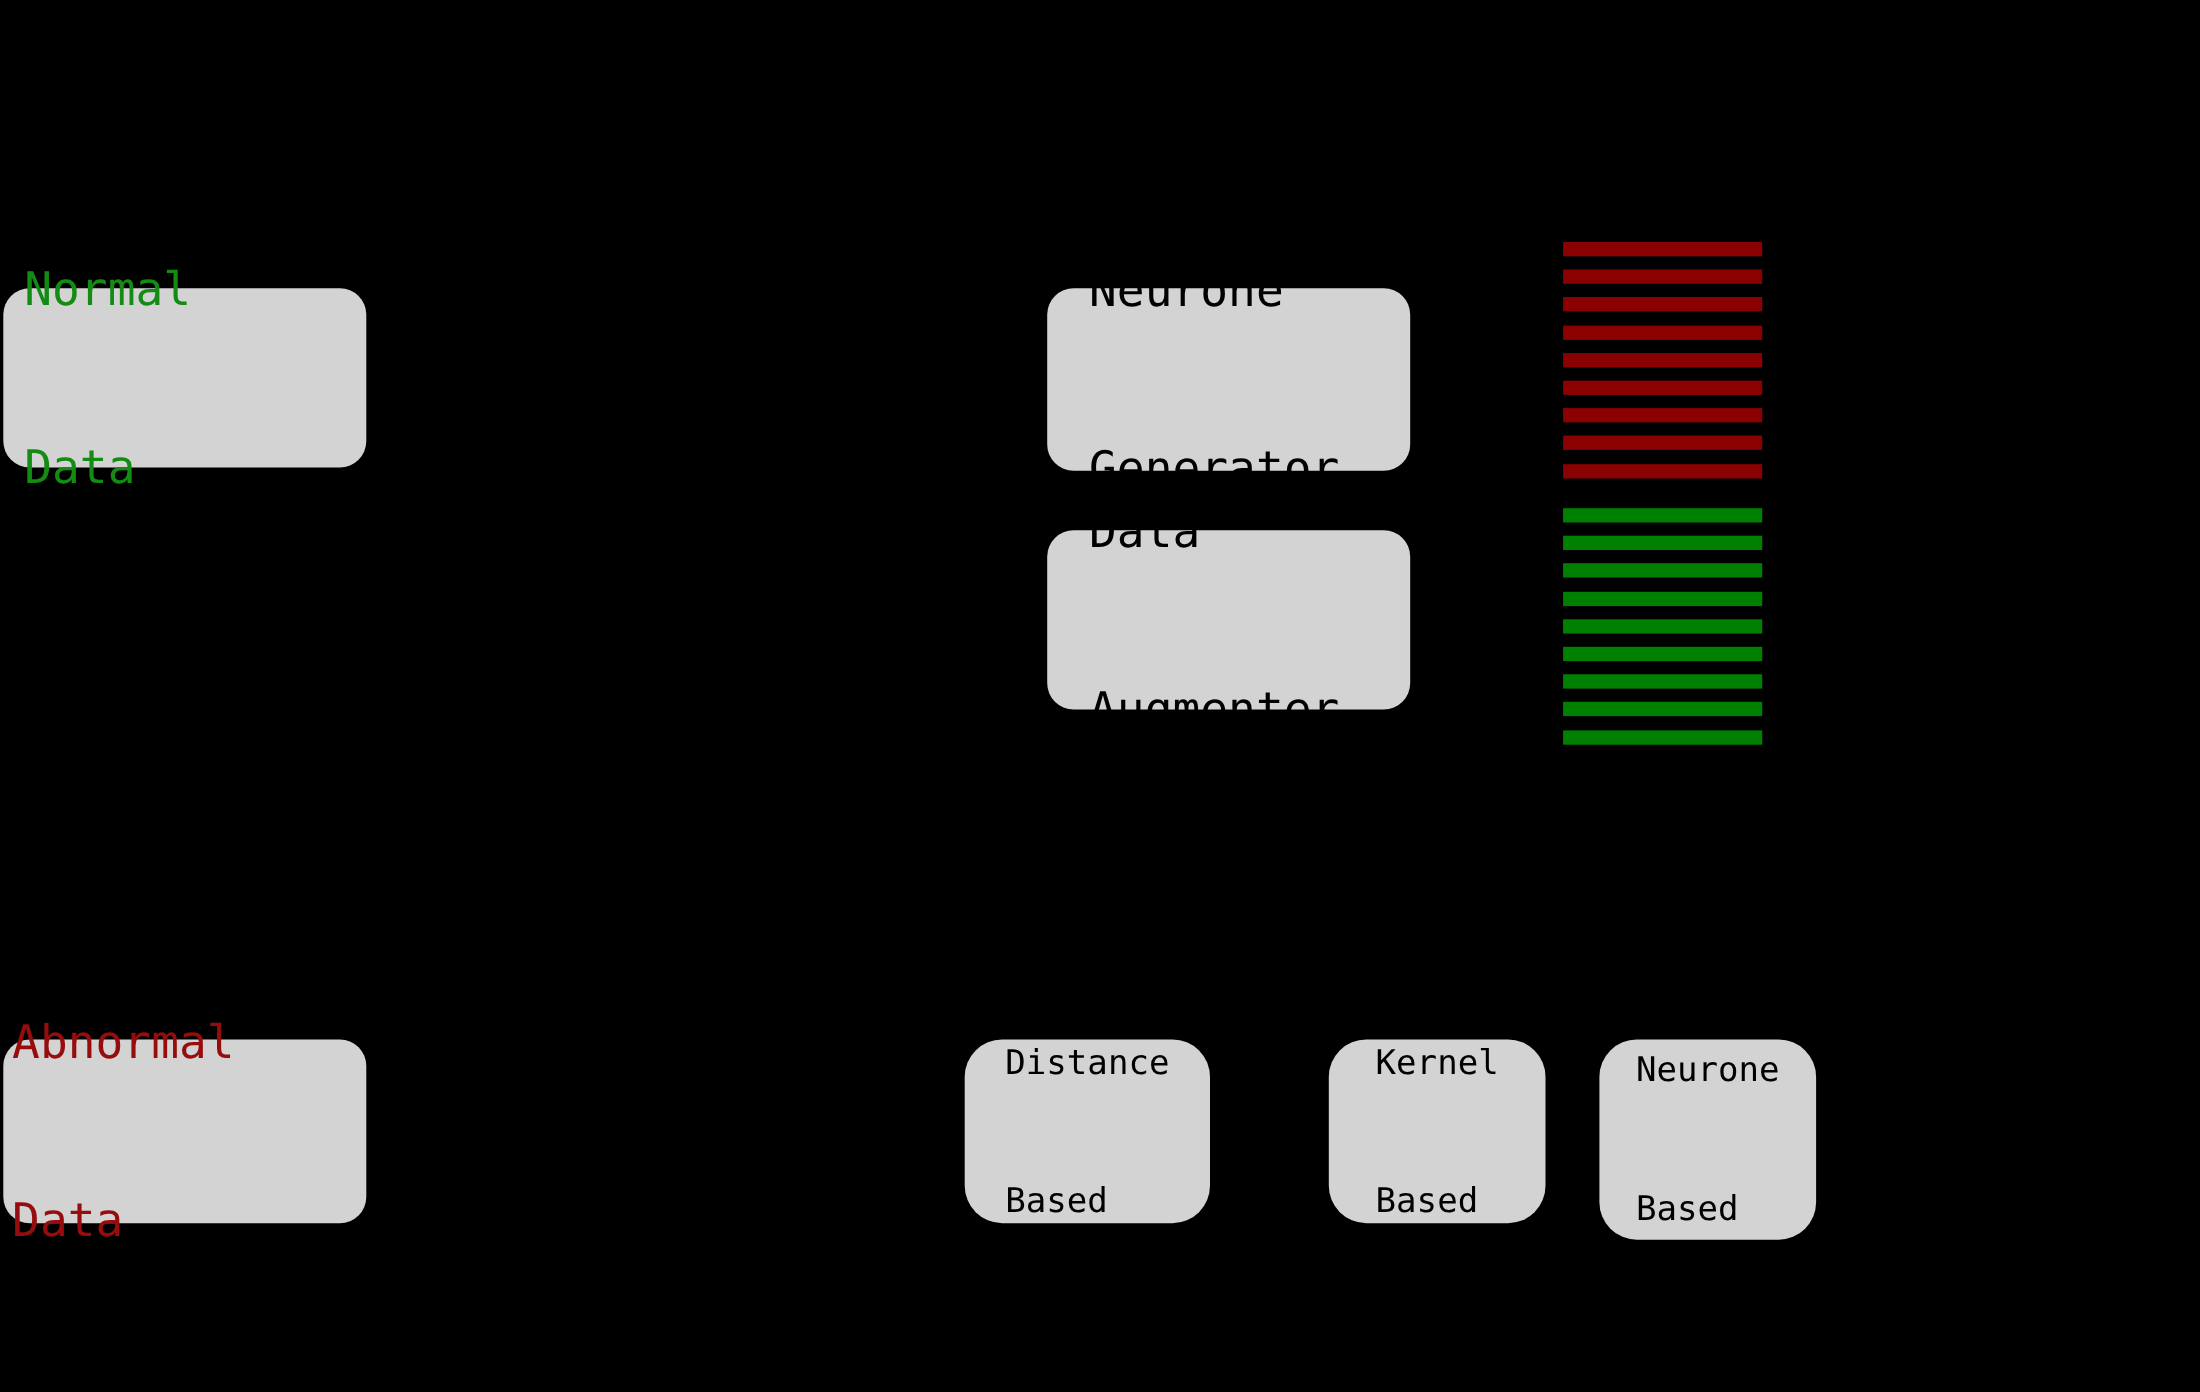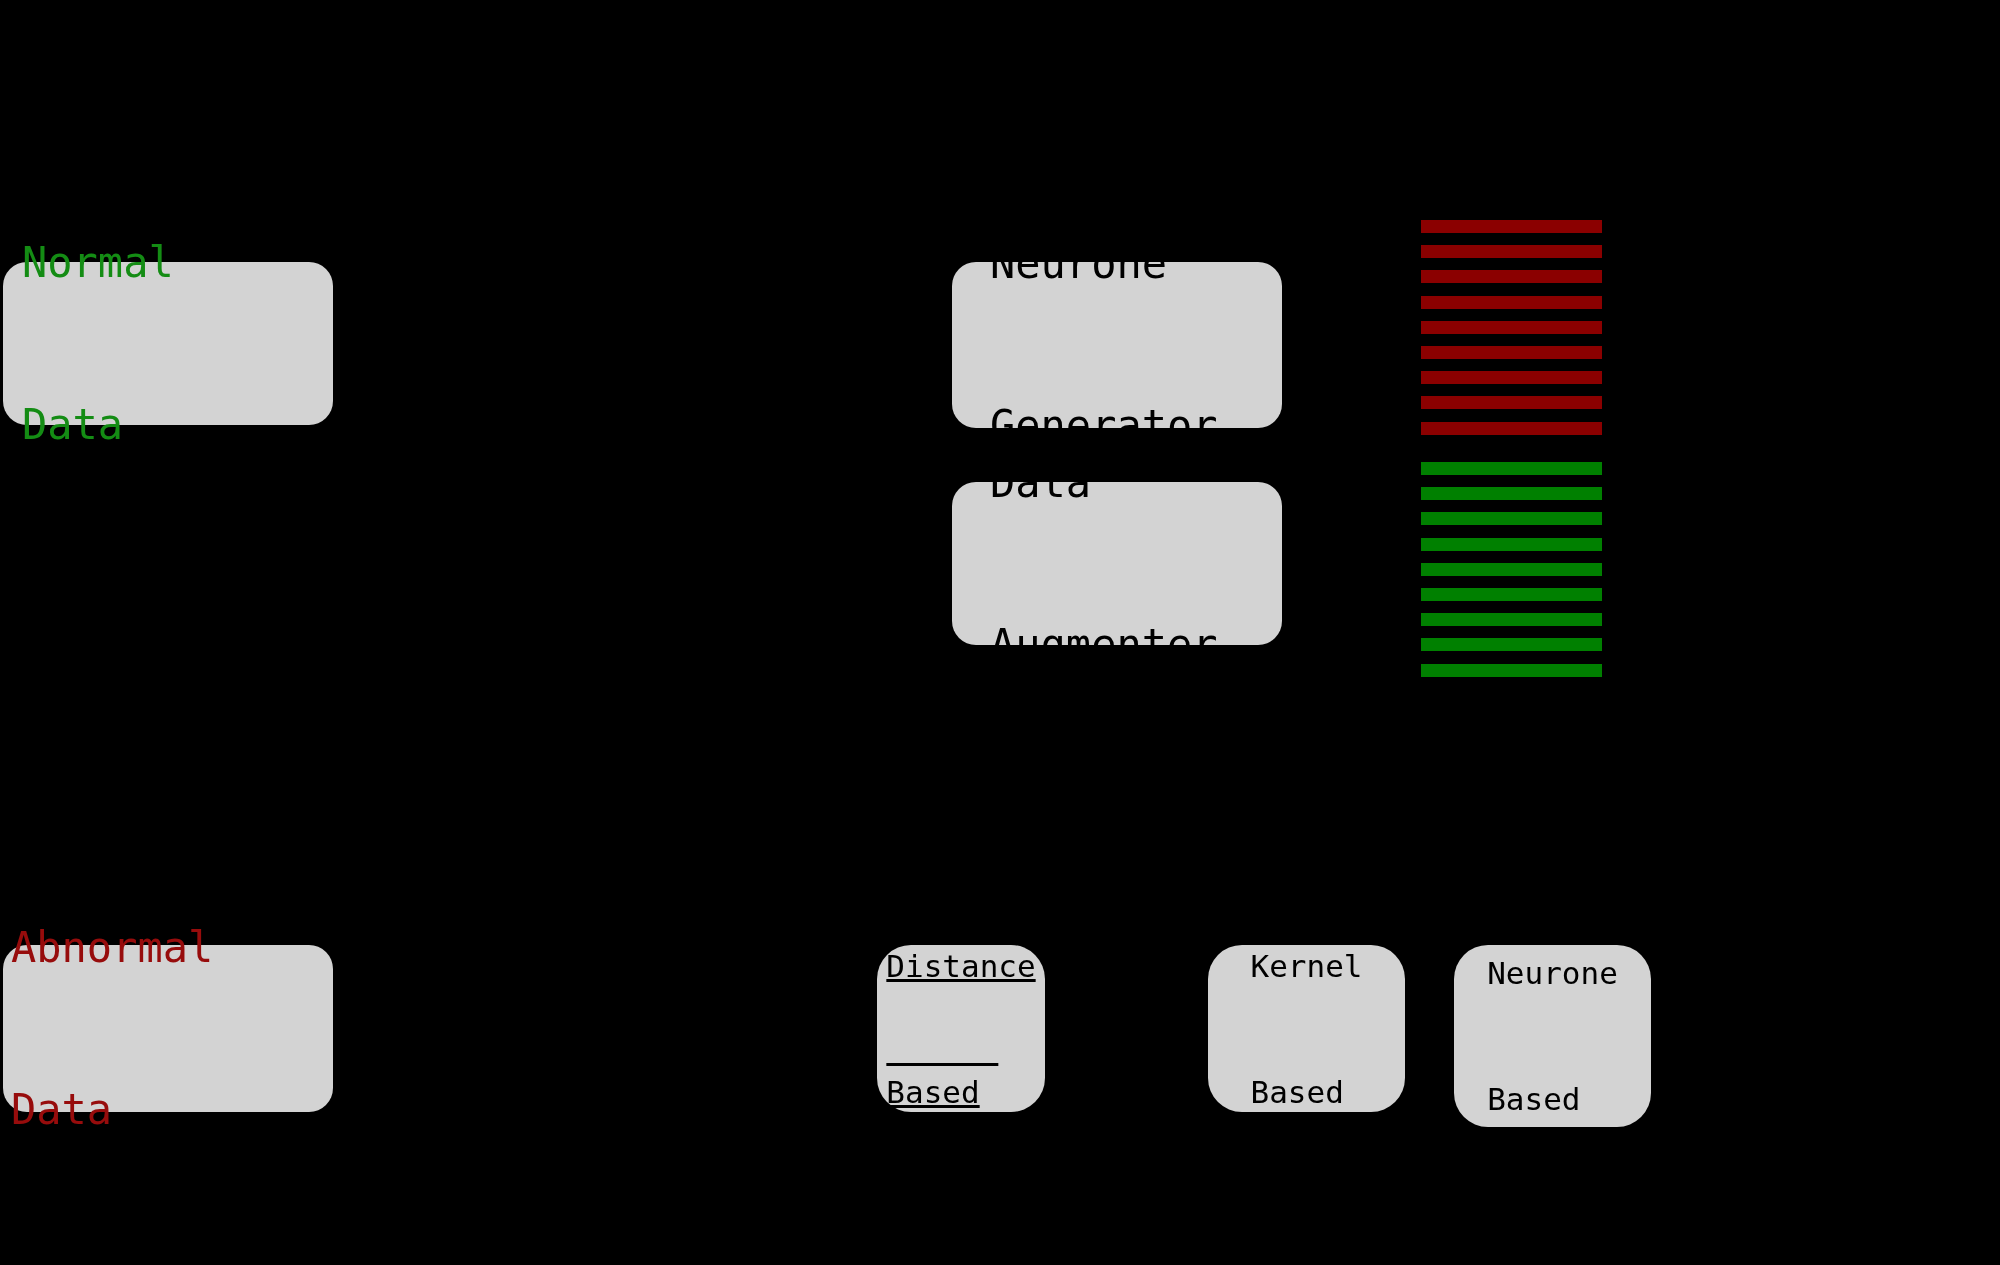--- a/index.html
+++ b/index.html
@@ -29,21 +29,21 @@
     border-radius: 34px;
     font-size: 31px;
     line-height: 42px;
     align-items: center;
   }
   .node .lines { text-align: left; white-space: pre; }
   #normal-data     { left: 3px;    top: 262px; width: 330px; height: 163px; padding-left: 19px; }
   #abnormal-data   { left: 3px;    top: 945px; width: 330px; height: 167px; padding-left: 8px; }
   #anomaly-generator { left: 952px; top: 262px; width: 330px; height: 166px; padding-left: 38px; }
   #data-augmenter  { left: 952px;  top: 482px; width: 330px; height: 163px; padding-left: 38px; }
-  #distance-based  { left: 877px;  top: 945px; width: 168px; height: 167px; text-decoration: underline; }
+  #distance-based  { left: 877px;  top: 945px; width: 223px; height: 167px; }
   #kernel-based    { left: 1164px; top: 945px; width: 197px; height: 167px; margin-left: 44px; }
   #neurone-based   { left: 1454px; top: 945px; width: 197px; height: 182px; }
   #sample-bars {
     position: absolute;
     left: 1421px;
     top: 220px;
     width: 181px;
     height: 470px;
   }
   .bar {

